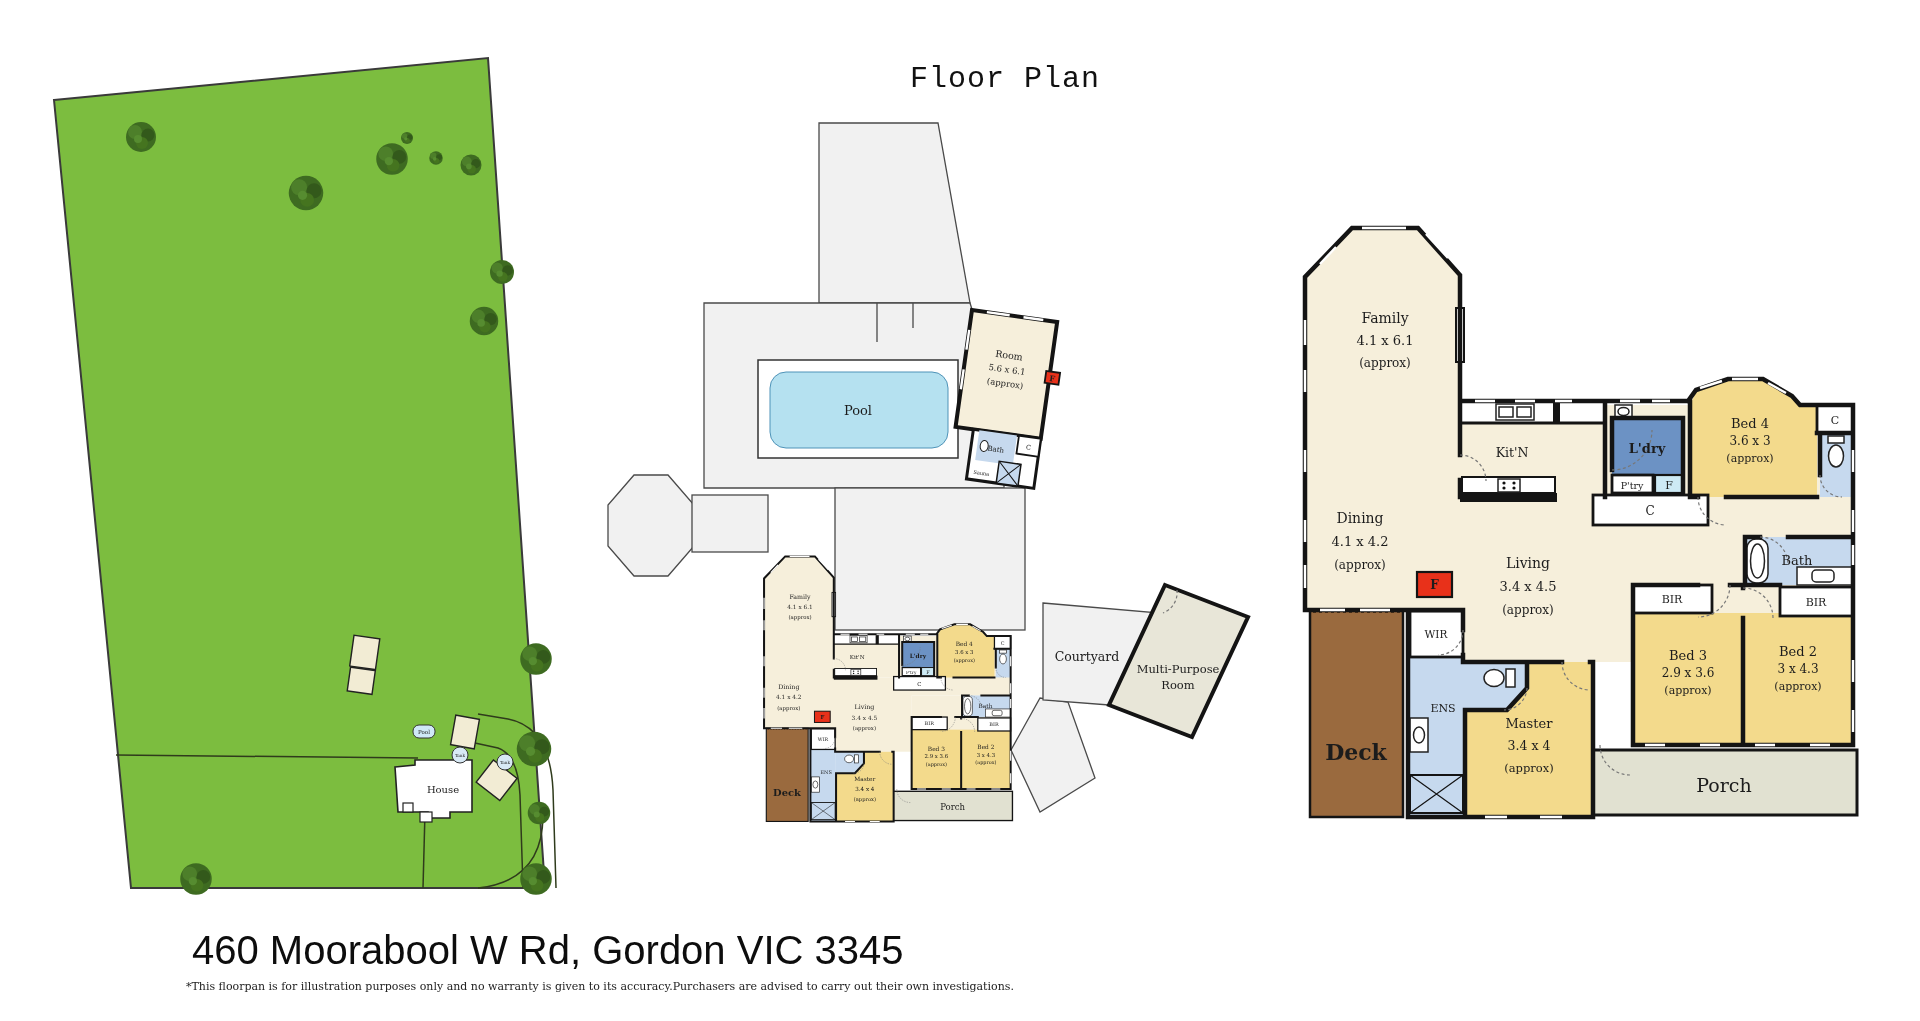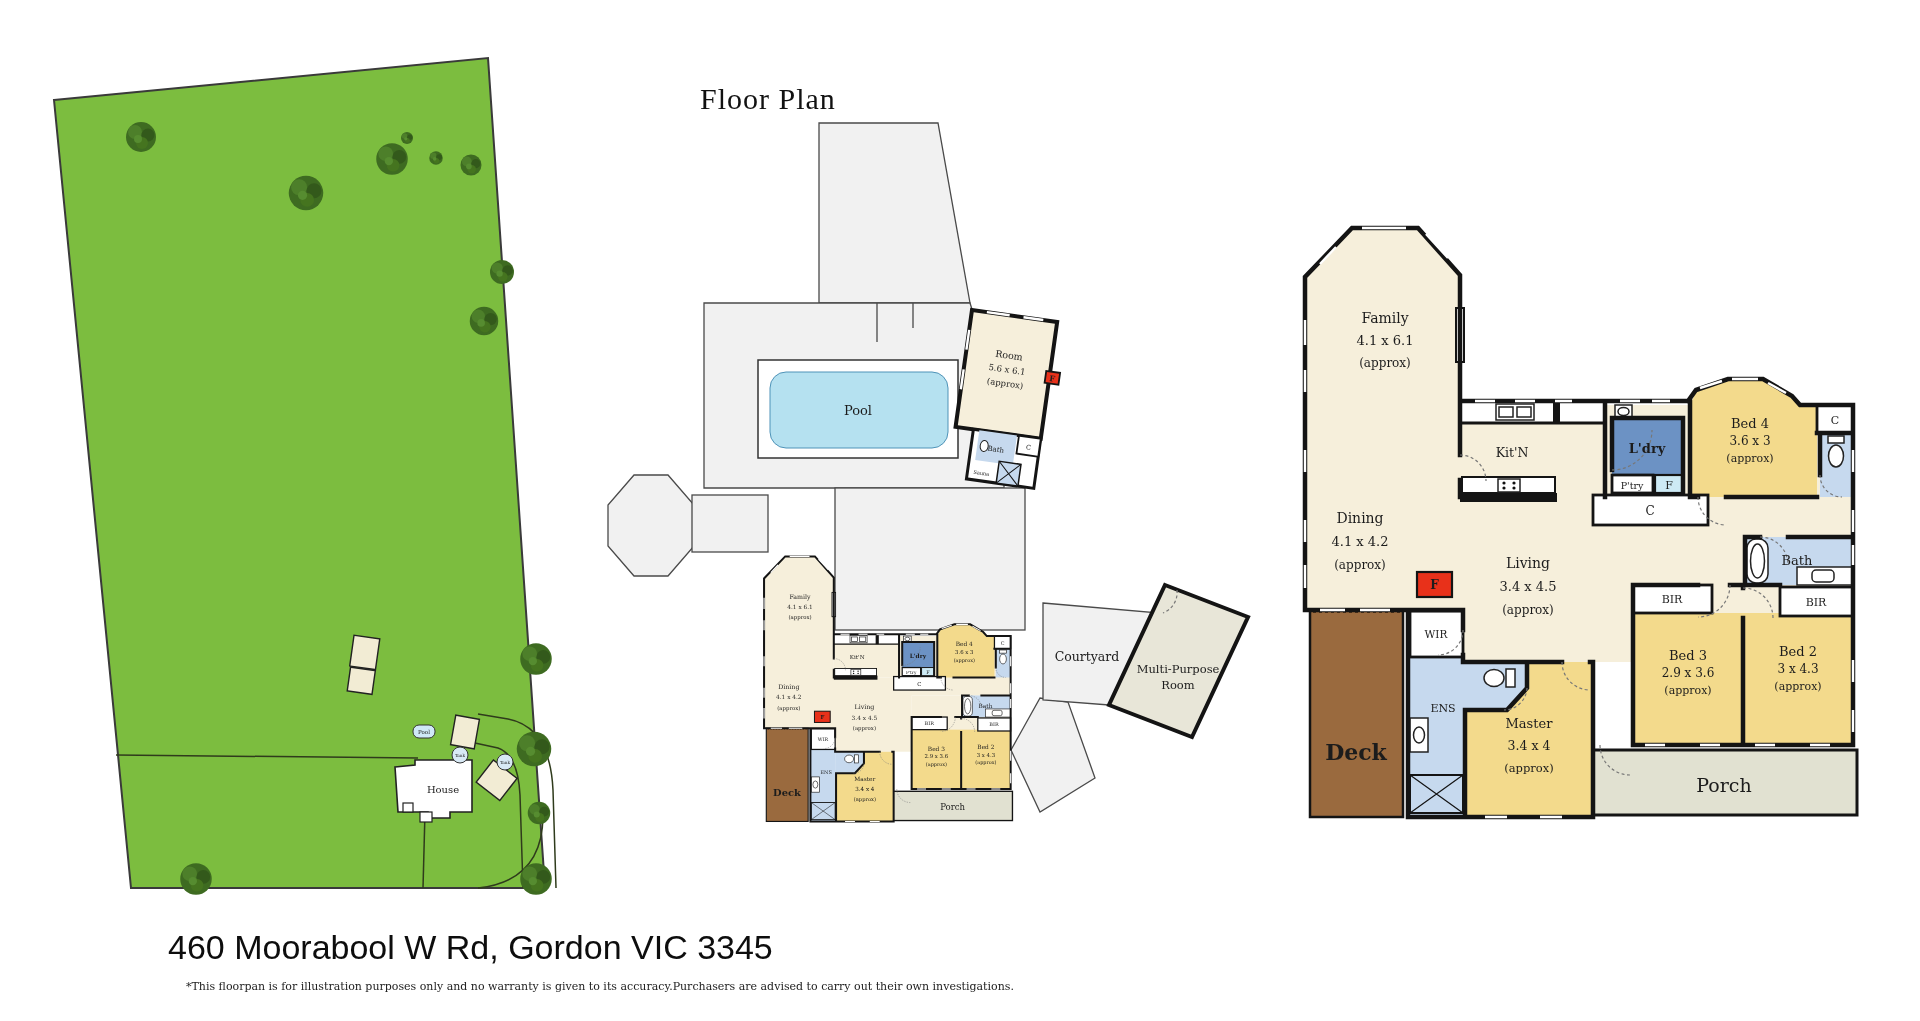--- a/index.html
+++ b/index.html
@@ -1,22 +1,22 @@
 <!DOCTYPE html>
 <html><head>
 <meta charset="utf-8">
 <style>
   html,body{margin:0;padding:0;background:#ffffff;}
   .canvas{position:relative;width:1920px;height:1021px;background:#ffffff;overflow:hidden;
           font-family:"DejaVu Serif", serif;}
   .abs{position:absolute;}
-  #main-title{left:700px;top:62px;width:400px;text-align:left;
-      font-family:Liberation Serif, serif;font-size:30px;color:#111;letter-spacing:1px;margin-top:20px;}
-  #address{left:168px;top:928px;font-family:"Liberation Sans", sans-serif;
-      font-size:34px;color:#0d0d0d;white-space:nowrap;}
+  #main-title{left:700px;top:62px;width:400px;text-align:right;
+      font-family:Liberation Mono, monospace;font-size:30px;color:#111;letter-spacing:1px;}
+  #address{left:192px;top:928px;font-family:"Liberation Sans", sans-serif;
+      font-size:40px;color:#0d0d0d;white-space:nowrap;}
   #disclaimer{left:186px;top:980px;font-family:"DejaVu Serif", serif;
       font-size:11px;color:#222;white-space:nowrap;}
   svg text{font-family:"DejaVu Serif", serif;fill:#1c1c1c;}
   .lbl{text-anchor:middle;}
   .wall{stroke:#141414;stroke-width:4.5;fill:none;stroke-linecap:square;}
   .win{stroke:#ffffff;stroke-width:2.4;fill:none;}
   .arc{stroke:#777;stroke-width:1.2;fill:none;stroke-dasharray:3,2.5;}
   .fixture{fill:#ffffff;stroke:#222;stroke-width:1.5;}
   .wbox{fill:#ffffff;stroke:#141414;stroke-width:2.8;}
   .gray{fill:#f1f1f1;stroke:#4a4a4a;stroke-width:1.3;}

